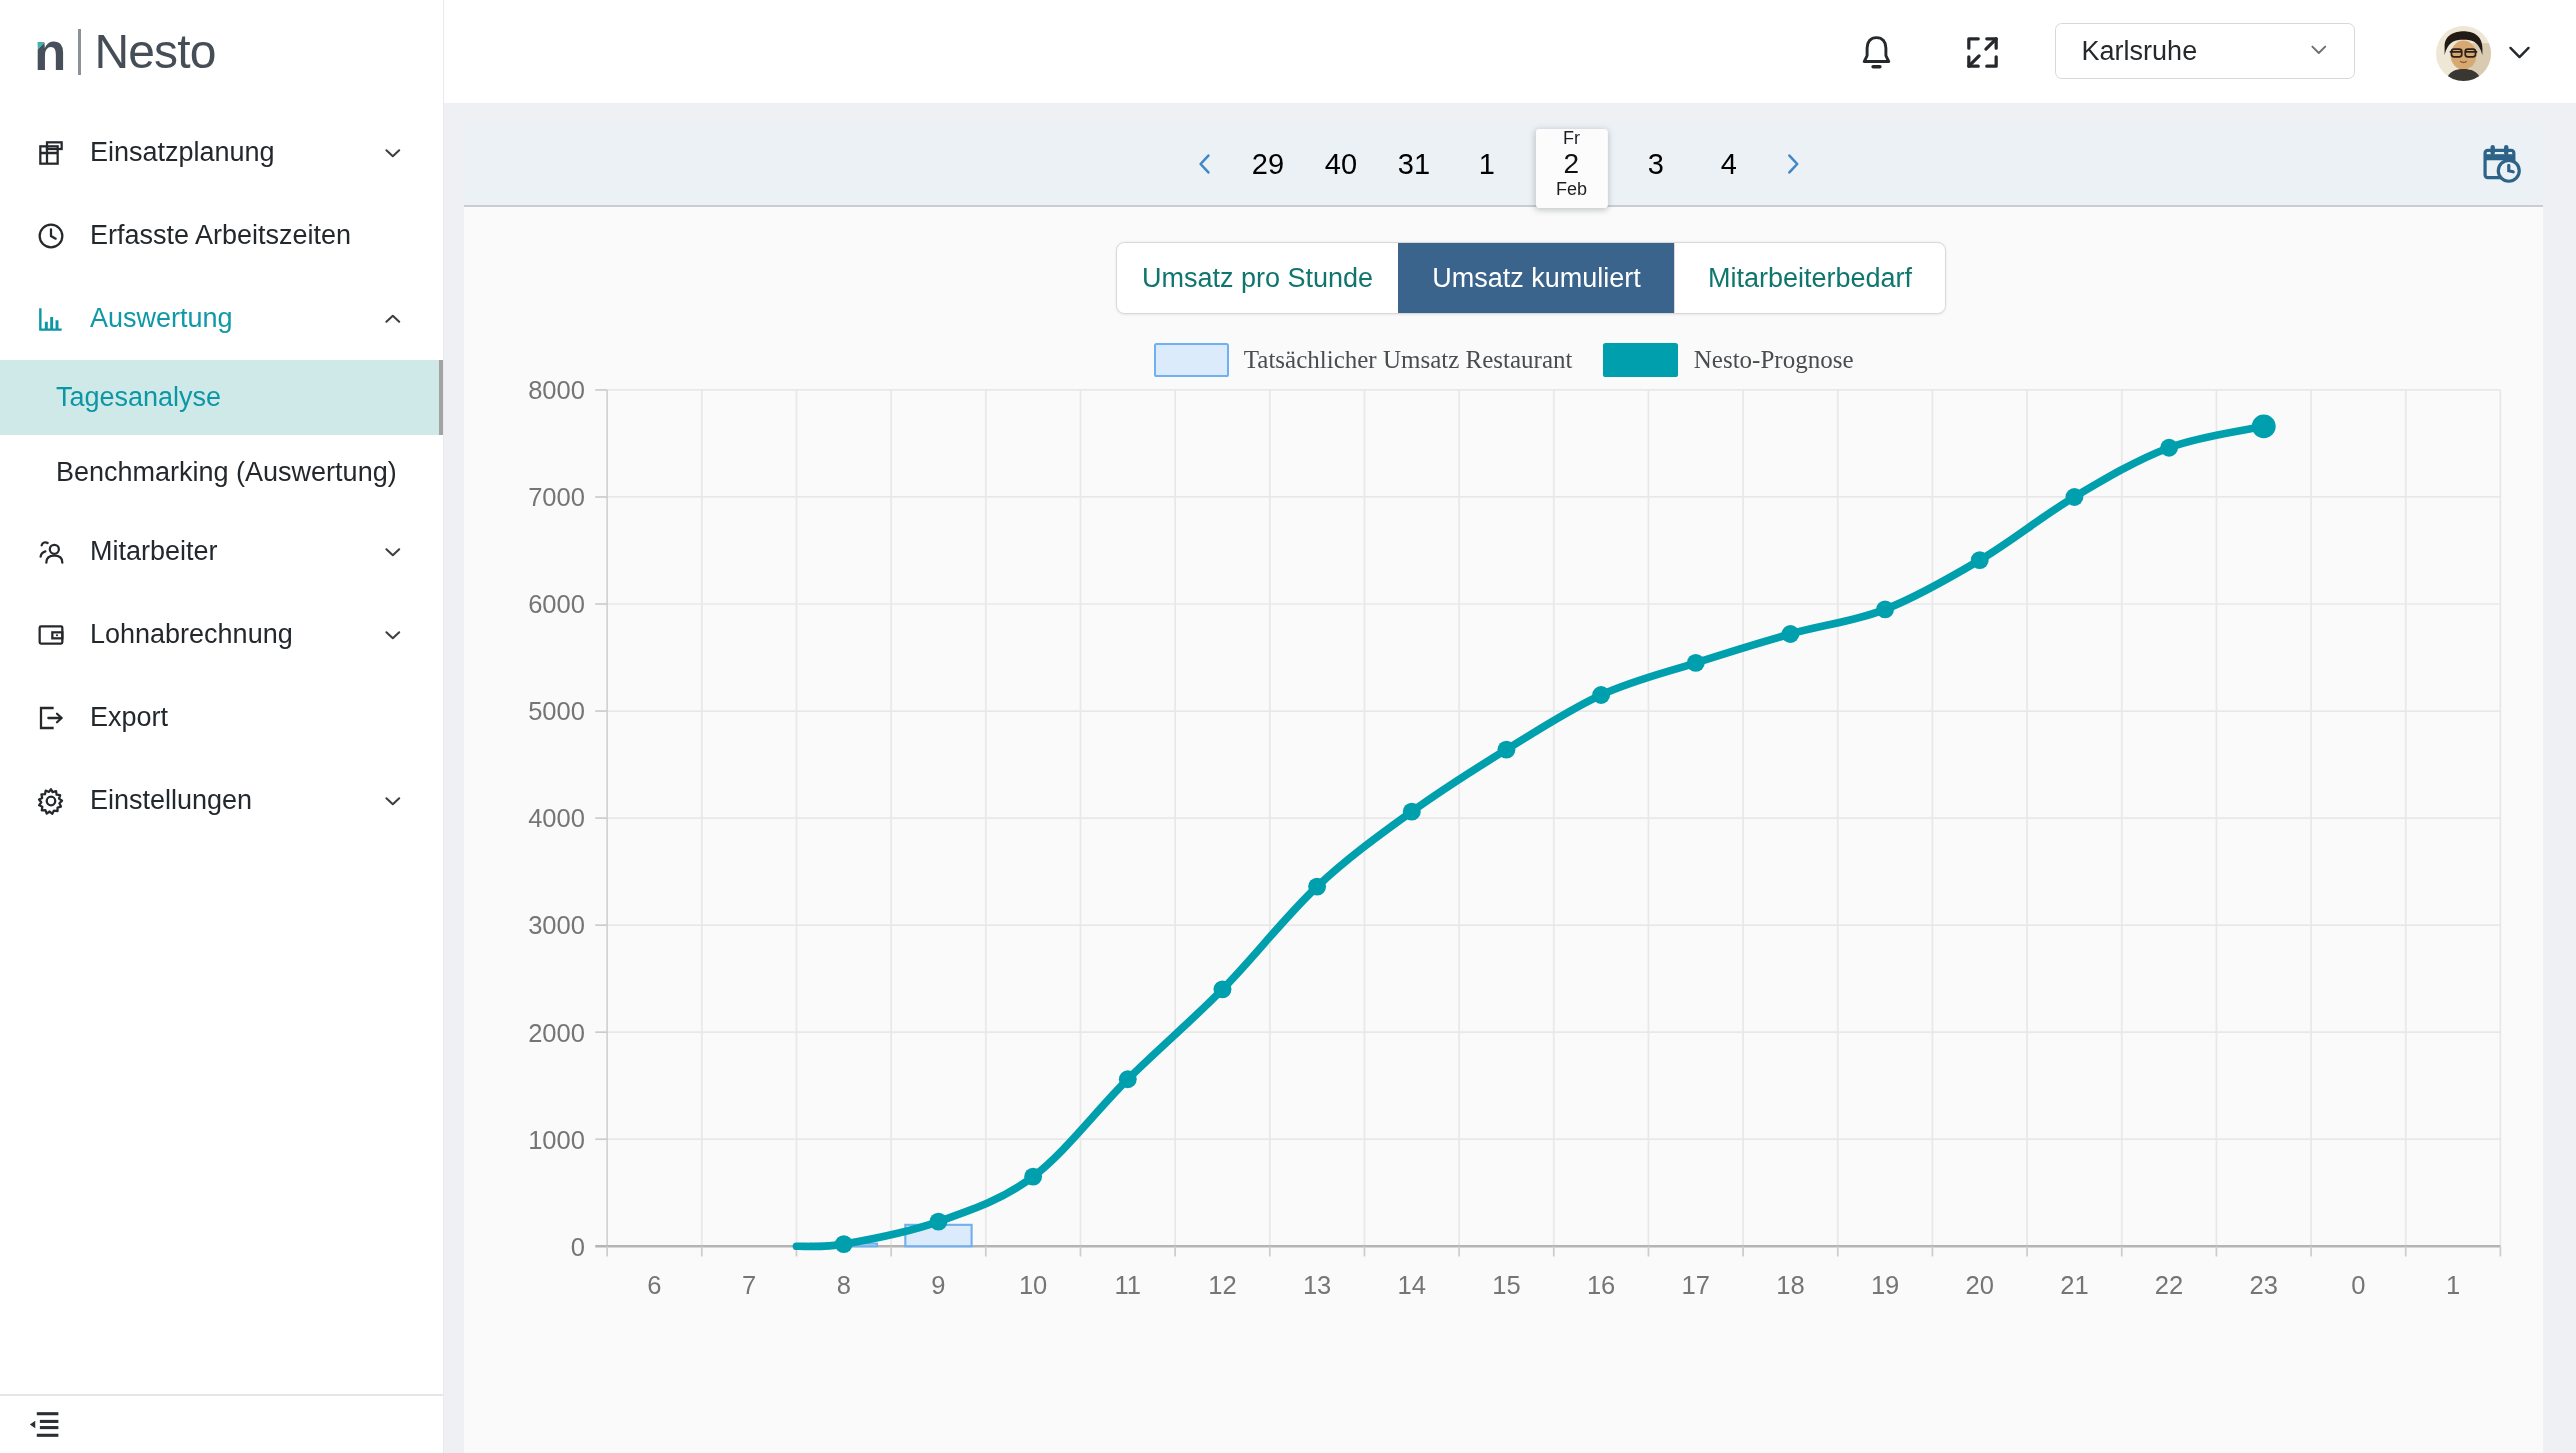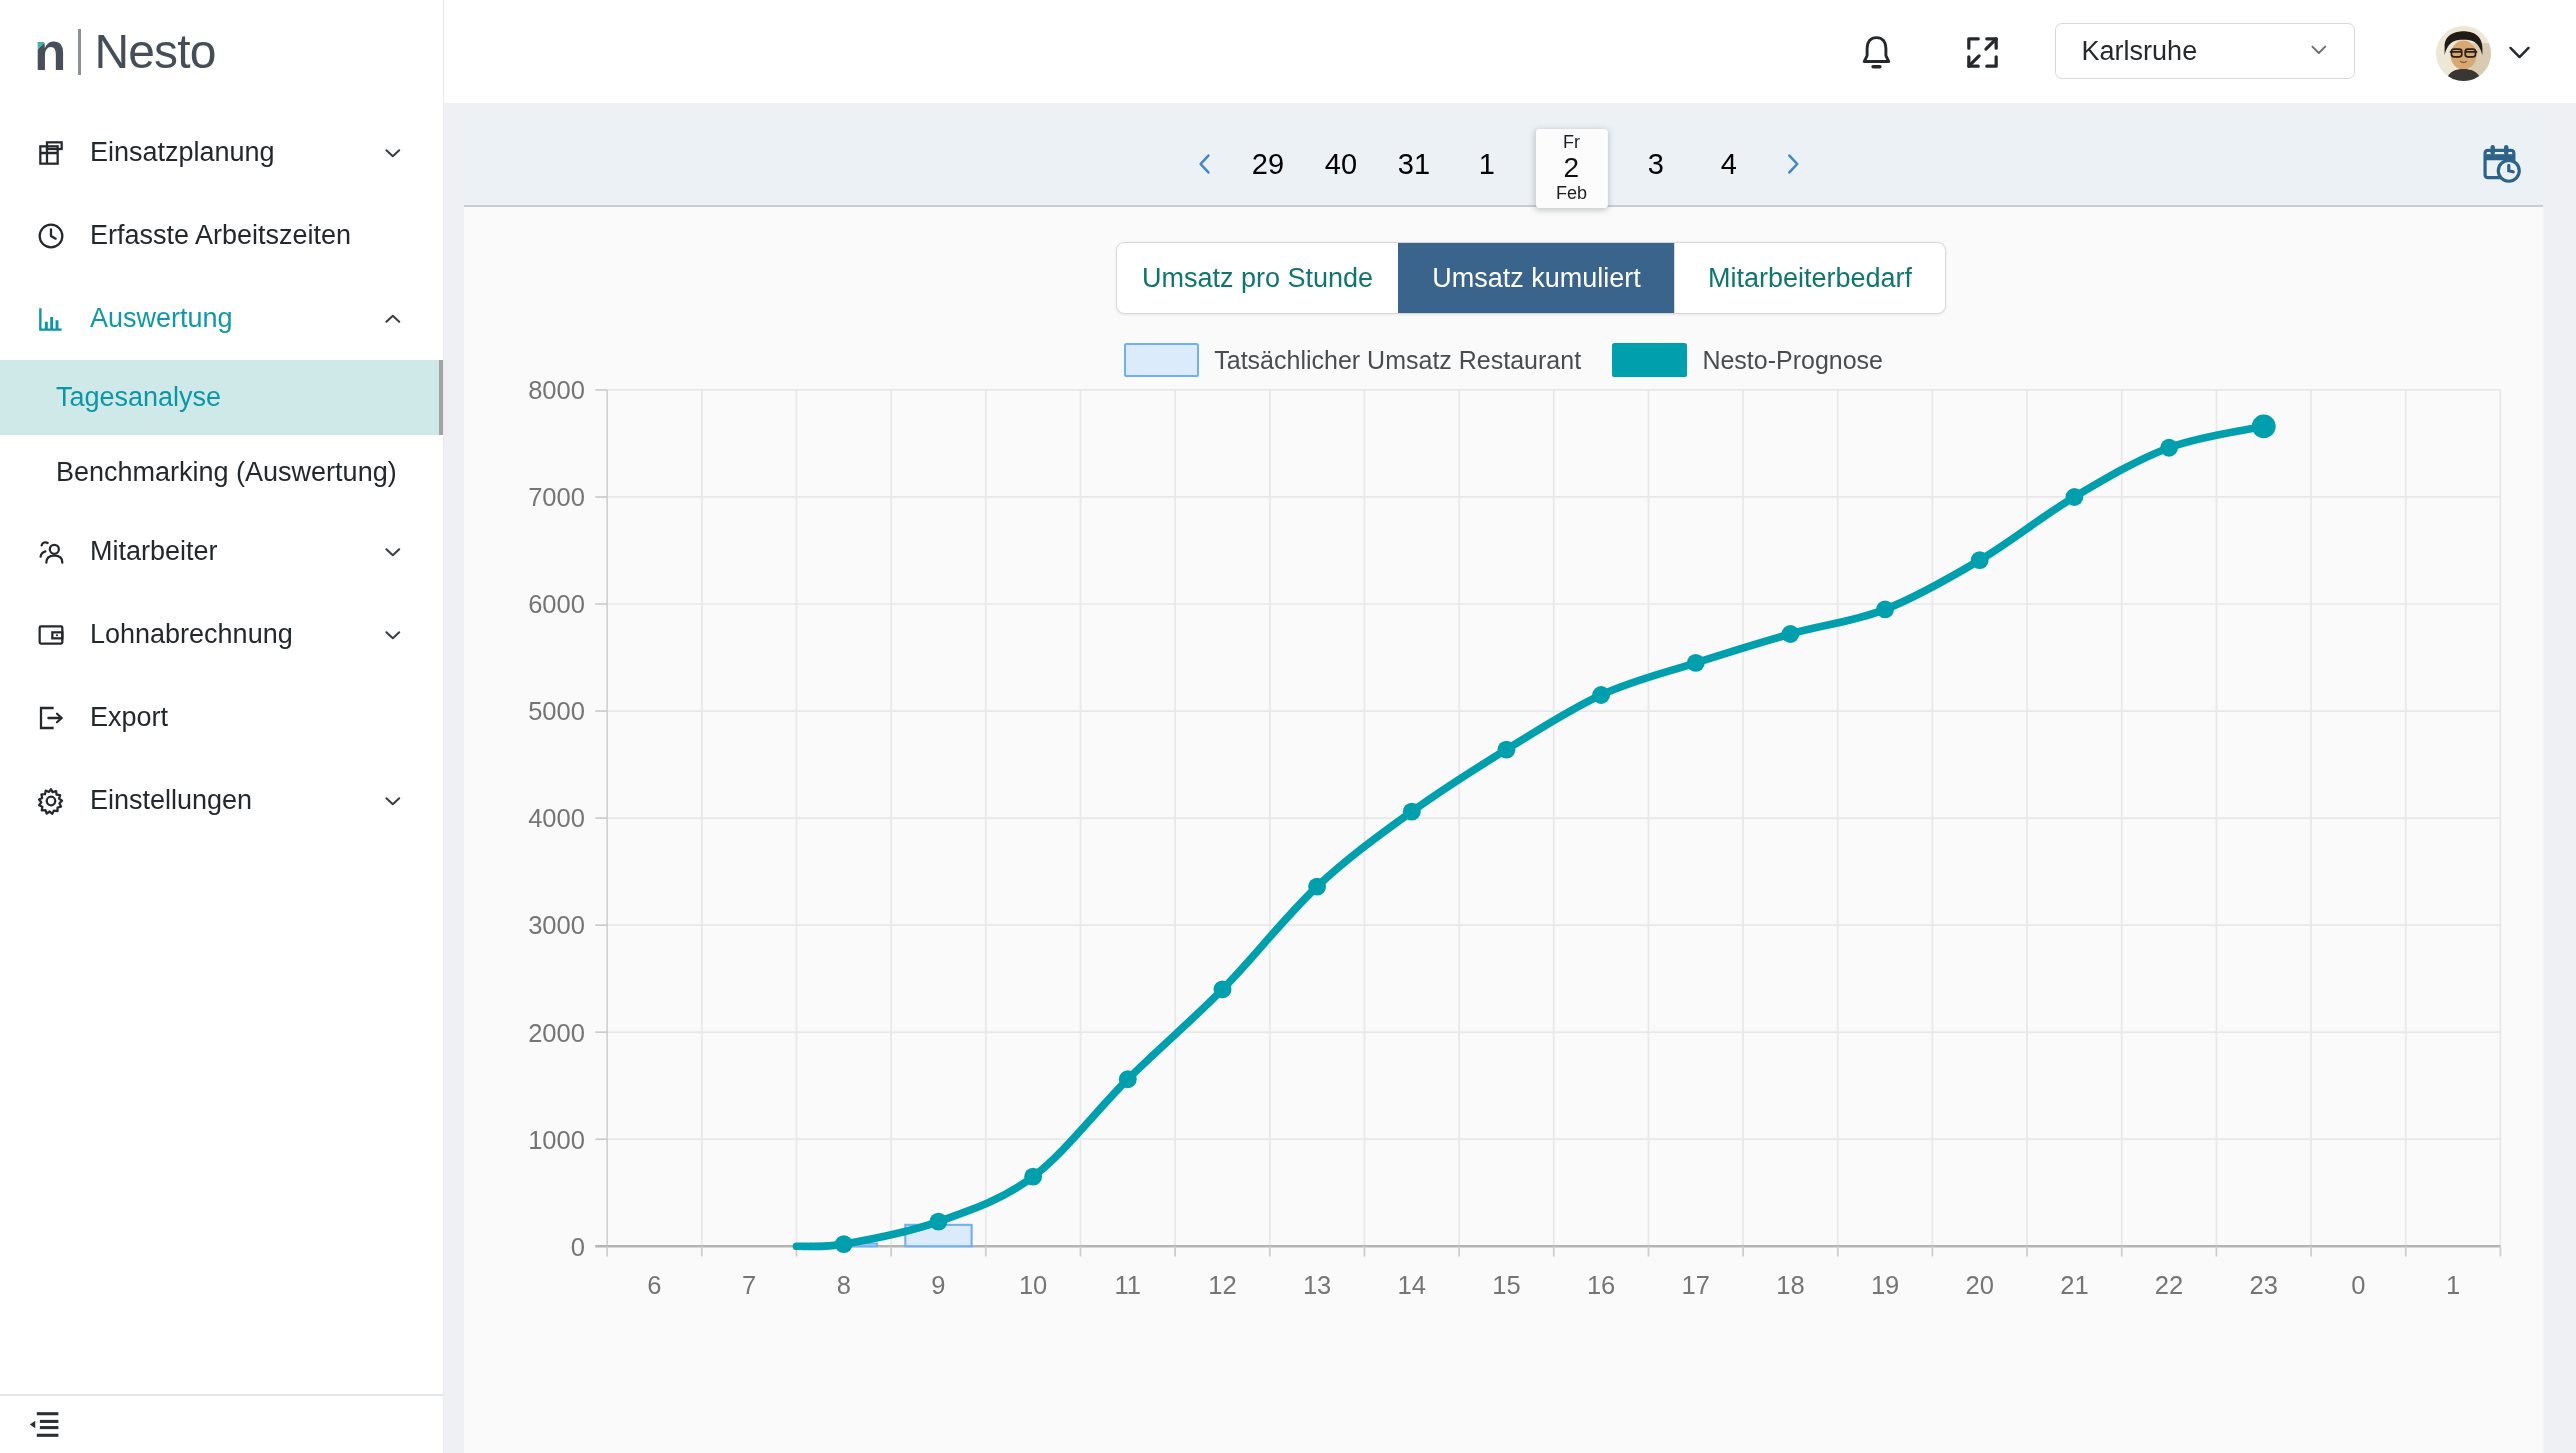--- a/index.html
+++ b/index.html
@@ -41,35 +41,35 @@
   .avatar{position:absolute;left:1992px;top:25.6px;width:55px;height:55px;border-radius:50%;overflow:hidden;cursor:pointer;}
   .avatar-chevron{position:absolute;left:2060px;top:37px;width:31px;height:31px;cursor:pointer;}
   
   .datebar{position:absolute;left:464px;top:123px;width:2079px;height:82px;background:#ecf1f6;
     border-bottom:2.6px solid #c9ccd1;box-sizing:content-box;z-index:3;
     display:flex;align-items:center;justify-content:center;}
   .daterow{display:flex;align-items:center;gap:24px;transform:translateX(-5.1px);}
   .date-chev{width:29px;height:34px;display:flex;align-items:center;justify-content:center;cursor:pointer;}
   .date-num{width:49px;text-align:center;font-size:29px;color:#000000;cursor:pointer;}
   .date-card{width:72px;height:79px;background:#fcfcfc;border-radius:3.4px;box-shadow:0 1.7px 6.8px rgba(40,50,60,.28);
-    display:flex;flex-direction:column;align-items:center;justify-content:center;cursor:pointer;margin-top:8.5px;}
+    display:flex;flex-direction:column;align-items:center;cursor:pointer;margin-top:8.5px;}
   .date-card .wd{font-size:18px;color:#1c1e20;line-height:1.05;}
   .date-card .dd{font-size:28px;color:#111;font-weight:500;line-height:1.15;}
   .date-card .mo{font-size:18px;color:#1c1e20;line-height:1.05;}
   .cal-btn{position:absolute;right:19px;top:17px;width:44px;height:48px;cursor:pointer;}
   
   .main{position:absolute;left:464px;top:207px;width:2079px;height:1246px;background:#fafafa;z-index:2;}
   .tabs{position:absolute;left:652px;top:35px;display:flex;border:1.7px solid #d8d8d8;border-radius:8.5px;
     background:#fff;overflow:hidden;box-shadow:0 0.9px 2.6px rgba(0,0,0,.08);}
   .tab{height:70px;display:flex;align-items:center;justify-content:center;font-size:27px;font-weight:500;
     color:#0f766e;cursor:pointer;box-sizing:border-box;}
   .tab + .tab{border-left:1.7px solid #d8d8d8;}
   .tab.active{background:#3a648c;color:#fff;border-left-color:#3a648c;}
   .tab-1{width:281px;}.tab-2{width:276px;}.tab-3{width:271px;}
-  .legend{position:absolute;left:0;width:2079px;top:136px;display:flex;align-items:center;justify-content:center;gap:31px;}
+  .legend{position:absolute;left:0;width:2079px;top:136px;display:flex;align-items:center;justify-content:center;gap:31px;font-family:Liberation Serif, serif;}
   .legend-item{display:flex;align-items:center;gap:15.3px;cursor:pointer;}
   .legend-swatch{width:75px;height:34px;border-radius:2.6px;box-sizing:border-box;}
   .legend-label{font-size:25px;color:#4a4d50;}
   .chart-svg{position:absolute;left:0;top:159px;width:2079px;height:980px;}
 </style>
 </head>
 <body>
 
 <div class="sidebar">
   <div class="logo">

